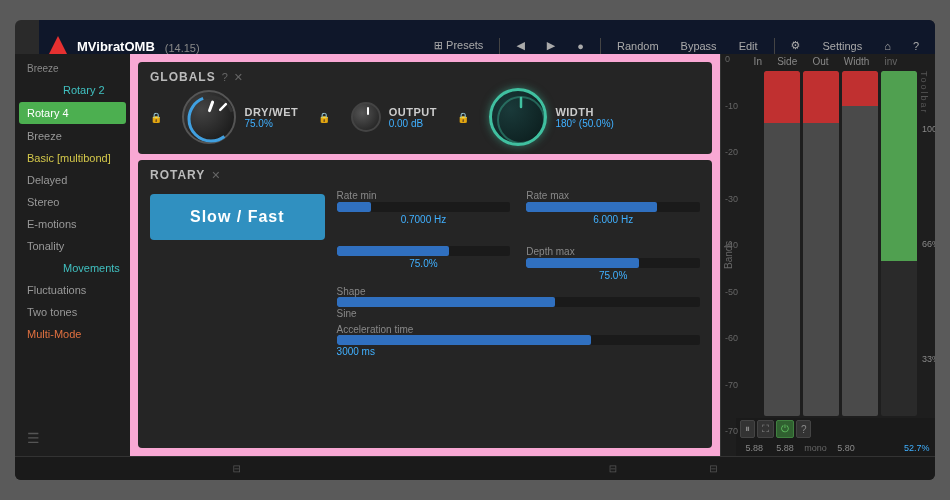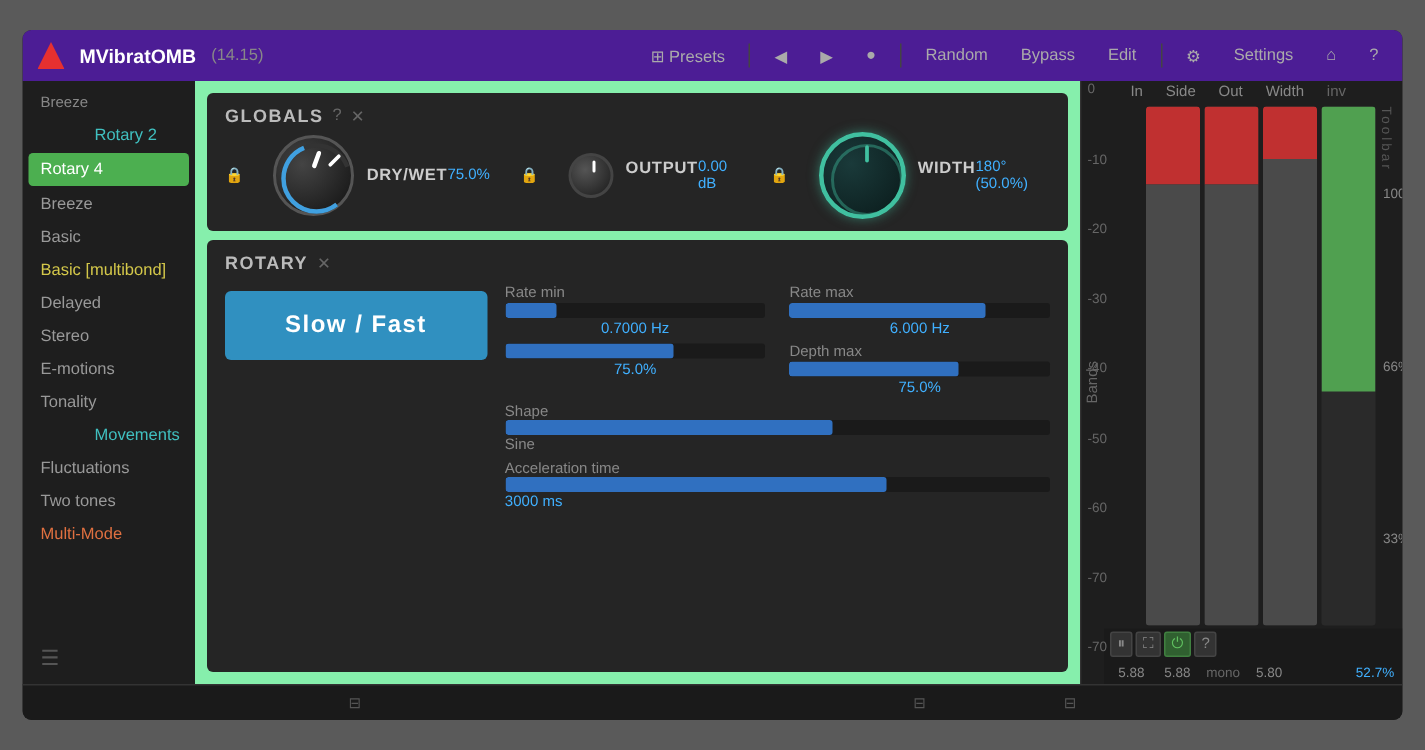--- a/index.html
+++ b/index.html
@@ -17,27 +17,28 @@
       height: 460px;
       margin: 20px auto;
       background: #2a2a2a;
       border-radius: 6px;
       display: flex;
       flex-direction: column;
       overflow: hidden;
     }
     
     .top-bar {
-      background: #4c1d95;
+      background: #0f172a;
       height: 34px;
       display: flex;
-      align-items: center;
+      align-items: flex-end;
       padding: 0 10px;
       gap: 10px;
       flex-shrink: 0;
+      margin-left: 24px;
     }
     .logo-icon {
       width: 18px;
       height: 18px;
       background: #e63030;
       clip-path: polygon(50% 0%, 100% 100%, 0% 100%);
       flex-shrink: 0;
     }
     .app-title {
       color: #fff;
@@ -98,21 +99,21 @@
     .sidebar-item.reload { color: #888; font-size: 10px; }
     .sidebar-bottom {
       margin-top: auto;
       padding: 6px 12px;
       color: #555;
       font-size: 14px;
     }
     
     .main-panel {
       flex: 1;
-      background: #86efac;
+      background: #f9a8d4;
       display: flex;
       flex-direction: column;
       padding: 8px;
       gap: 6px;
       overflow: hidden;
     }
     
     .section-header {
       display: flex;
       align-items: center;
@@ -181,20 +182,21 @@
       height: 58px;
       border-radius: 50%;
       background: radial-gradient(circle at 35% 35%, #1a3a3a, #0a1a1a);
       border: 3px solid #40c0a0;
       box-shadow: 0 0 8px #40c0a080;
       position: relative;
       flex-shrink: 0;
     }
     .knob-label {
       display: flex;
+      flex-direction: column;
     }
     .knob-name {
       color: #ccc;
       font-size: 11px;
       font-weight: bold;
       letter-spacing: 0.5px;
     }
     .knob-value {
       color: #40b0ff;
       font-size: 10px;
@@ -219,21 +221,21 @@
       border-radius: 4px;
       padding: 14px 40px;
       cursor: pointer;
       display: block;
       margin: 8px auto;
       letter-spacing: 1px;
     }
     .params-grid {
       display: grid;
       grid-template-columns: 1fr 1fr;
-      gap: 4px 16px;
+      gap: 21px 16px;
       margin-top: 4px;
     }
     .param-row {
       display: flex;
       flex-direction: column;
       gap: 1px;
     }
     .param-label {
       color: #888;
       font-size: 10px;
@@ -414,21 +416,20 @@
     <button class="top-btn">?</button>
   </div>
 
   <div class="content-area">
 
     <div class="sidebar">
       <div class="sidebar-item reload">Breeze</div>
       <div class="sidebar-item cyan">Rotary 2</div>
       <div class="sidebar-item active">Rotary 4</div>
       <div class="sidebar-item">Breeze</div>
-      <div class="sidebar-item">Basic</div>
       <div class="sidebar-item yellow">Basic [multibond]</div>
       <div class="sidebar-item">Delayed</div>
       <div class="sidebar-item">Stereo</div>
       <div class="sidebar-item">E-motions</div>
       <div class="sidebar-item">Tonality</div>
       <div class="sidebar-item cyan">Movements</div>
       <div class="sidebar-item">Fluctuations</div>
       <div class="sidebar-item">Two tones</div>
       <div class="sidebar-item orange">Multi-Mode</div>
       <div class="sidebar-bottom">☰</div>

